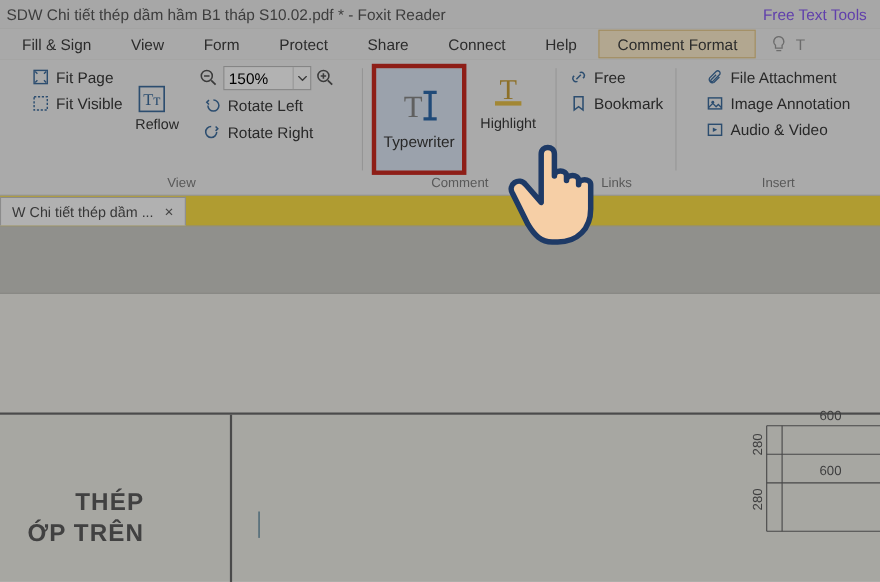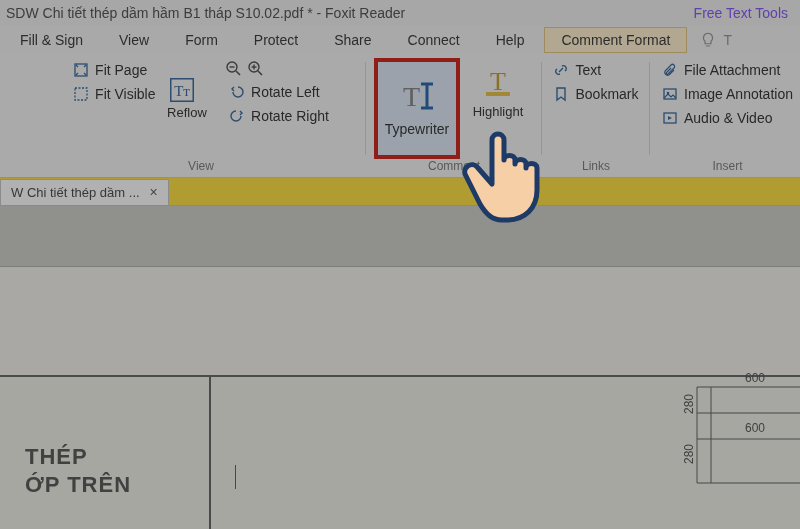--- a/index.html
+++ b/index.html
@@ -48,21 +48,21 @@
   
   .tabstrip { display:flex; align-items:center; height:28px; background:#fde047; border-bottom:1px solid #c6c6c6; }
   .doctab { display:flex; align-items:center; gap:10px; height:26px; background:#fefefe; padding:0 10px; border:1px solid #c8c8c8; border-bottom:none; font-size:13px; color:#505050; }
   .doctab .close { font-size:14px; color:#666; }
 
   
   .docarea { position:relative; flex:1; background:#cfcfc9; height:calc(529px - 26px - 28px - 124px - 28px); overflow:hidden; }
   .page { position:absolute; left:-20px; right:-20px; top:60px; height:600px; background:#f2f1eb; border:1px solid #b3b3ad; }
   .inner-frame { position:absolute; left:-6px; top:108px; right:-20px; height:400px; border:2px solid #6c6c6c; background:#efefe9; }
   .cell-divider { position:absolute; left:232px; top:0; bottom:0; width:2px; background:#6a6a6a; }
-  .drawing-label { position:absolute; left:48px; top:66px; font-weight:700; font-size:22px; color:#5d5d5d; letter-spacing:1px; line-height:1.25; }
+  .drawing-label { position:absolute; left:48px; top:66px; font-weight:700; font-size:22px; color:#5d5d5d; letter-spacing:1px; line-height:1.25;text-align:right; }
   .cursor-mark { position:absolute; left:258px; top:88px; width:1px; height:24px; background:#3e7490; }
   .dims { position:absolute; right:10px; top:6px; font-size:12px; color:#5b5b5b; }
   .dim-600a { position:absolute; right:62px; top:-12px; }
   .dim-600b { position:absolute; right:62px; top:38px; }
   .dim-280a { position:absolute; right:128px; top:14px; transform:rotate(-90deg); }
   .dim-280b { position:absolute; right:128px; top:64px; transform:rotate(-90deg); }
   .dim-lines { position:absolute; right:0; top:0; }
 
   
   .pointer { position:absolute; z-index:60; left:452px; top:104px; width:110px; height:120px; pointer-events:none; }
@@ -86,21 +86,21 @@
   <div class="menuitem">Help</div>
   <div class="menuitem active">Comment Format</div>
   <svg class="bulb" viewBox="0 0 24 24">
       <path fill="none" stroke="#9b9b9b" stroke-width="1.6" d="M12 3a6 6 0 0 0-4 10.5V17h8v-3.5A6 6 0 0 0 12 3zM9 20h6"></path>
     </svg>
   <span style="color:#9a9a9a;margin-left:2px;">T</span>
 </div>
 
 <div class="ribbon">
 
-  <div class="group" style="min-width:330px;margin-left:36px;">
+  <div class="group" style="min-width:330px;">
     <div class="group-body">
       <div class="stack" style="min-width:96px;">
         <div class="cmd">
           <svg viewBox="0 0 16 16">
               <rect x="2" y="2" width="12" height="12" fill="none" stroke="#3f6fa0" stroke-width="1.3"></rect>
               <path d="M5 5l-2-2M11 5l2-2M5 11l-2 2M11 11l2 2" stroke="#3f6fa0" stroke-width="1.3"></path>
             </svg>
           <span>Fit Page</span>
         </div>
         <div class="cmd">
@@ -119,20 +119,28 @@
         <span>Reflow</span>
       </div>
 
       <div class="stack">
         <div class="zoom-row">
           <svg viewBox="0 0 18 18" width="18" height="18">
               <circle cx="7" cy="7" r="5" fill="none" stroke="#555" stroke-width="1.4"></circle>
               <line x1="11" y1="11" x2="15" y2="15" stroke="#555" stroke-width="1.6"></line>
               <line x1="4.5" y1="7" x2="9.5" y2="7" stroke="#555" stroke-width="1.4"></line>
             </svg>
+          <div class="combo">
+            <input value="150%" style="">
+            <div class="caret">
+              <svg width="8" height="5" viewBox="0 0 8 5">
+                  <path d="M0 0l4 4 4-4" fill="none" stroke="#555" stroke-width="1.2"></path>
+                </svg>
+            </div>
+          </div>
           <svg viewBox="0 0 18 18" width="18" height="18">
               <circle cx="7" cy="7" r="5" fill="none" stroke="#555" stroke-width="1.4"></circle>
               <line x1="11" y1="11" x2="15" y2="15" stroke="#555" stroke-width="1.6"></line>
               <line x1="4.5" y1="7" x2="9.5" y2="7" stroke="#555" stroke-width="1.4"></line>
               <line x1="7" y1="4.5" x2="7" y2="9.5" stroke="#555" stroke-width="1.4"></line>
             </svg>
         </div>
         <div class="cmd">
           <svg viewBox="0 0 16 16">
               <path d="M9 3a5 5 0 1 1-5 5" fill="none" stroke="#3f6fa0" stroke-width="1.4"></path>
@@ -176,21 +184,21 @@
     <div class="group-label">Comment</div>
   </div>
 
   <div class="group" style="min-width:108px;">
     <div class="group-body">
       <div class="stack">
         <div class="cmd">
           <svg viewBox="0 0 16 16">
               <path d="M6 10l4-4M7 12a3 3 0 0 1-4-4l1-1M9 4a3 3 0 0 1 4 4l-1 1" fill="none" stroke="#3f6fa0" stroke-width="1.4"></path>
             </svg>
-          <span>Text</span>
+          <span>Free</span>
         </div>
         <div class="cmd">
           <svg viewBox="0 0 16 16">
               <path d="M4 2h8v12l-4-3-4 3z" fill="none" stroke="#3f6fa0" stroke-width="1.4"></path>
             </svg>
           <span>Bookmark</span>
         </div>
       </div>
     </div>
     <div class="group-label">Links</div>

